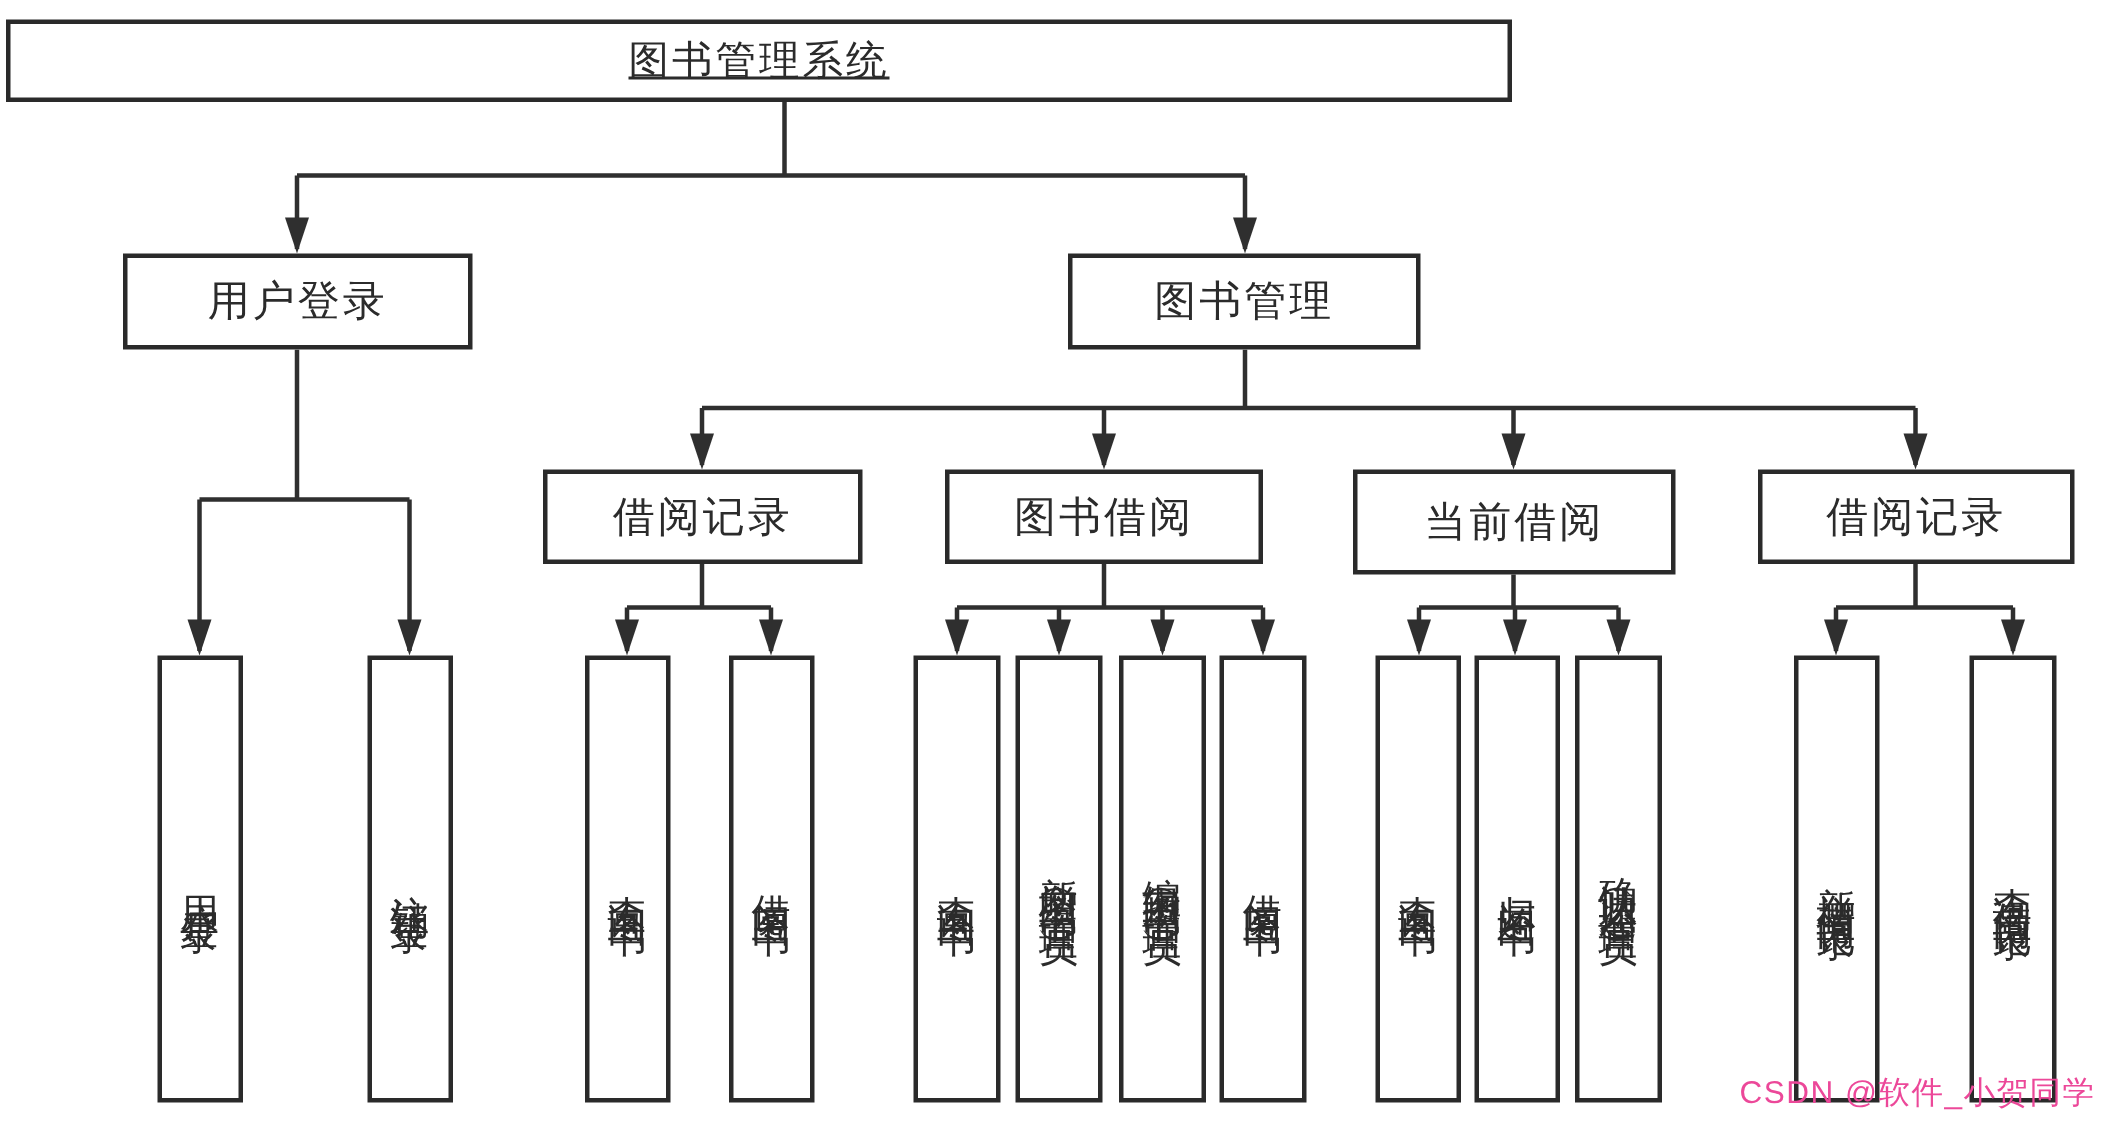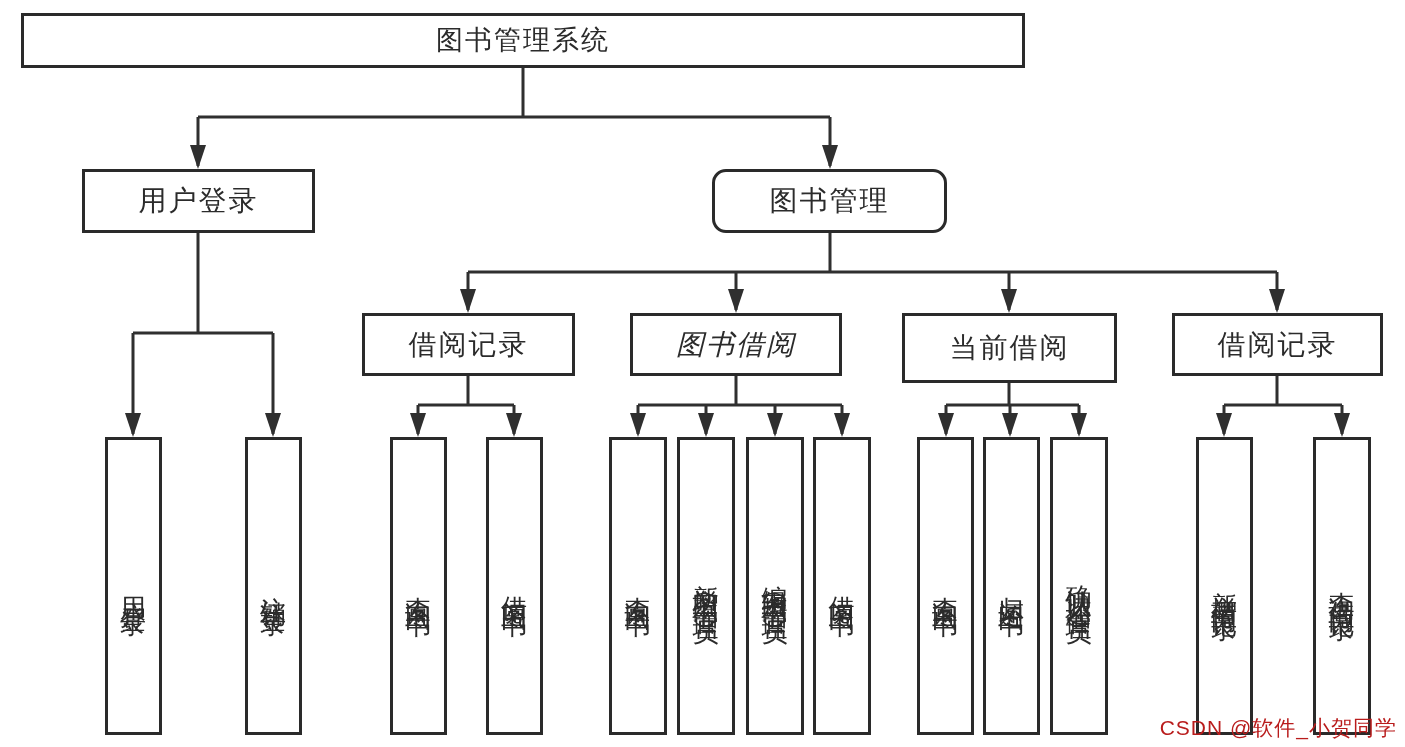--- a/index.html
+++ b/index.html
@@ -35,21 +35,21 @@
     text-orientation: mixed;
     letter-spacing: 5px;
     line-height: 1;
     white-space: nowrap;
   }
   #watermark {
     position: absolute;
     right: 8px;
     bottom: 5px;
     font-size: 21px;
-    color: #b91c1c;
+    color: #ec4899;
     letter-spacing: 1px;
     z-index: 10;
     white-space: nowrap;
   }
 </style>
 </head>
 <body>
 
 <div id="canvas">
 
@@ -79,35 +79,35 @@
       <path d="M767,413 L783,413 L775,437 Z"></path>
       <path d="M834,413 L850,413 L842,437 Z"></path>
       <path d="M938,413 L954,413 L946,437 Z"></path>
       <path d="M1002,413 L1018,413 L1010,437 Z"></path>
       <path d="M1071,413 L1087,413 L1079,437 Z"></path>
       <path d="M1216,413 L1232,413 L1224,437 Z"></path>
       <path d="M1334,413 L1350,413 L1342,437 Z"></path>
     </g>
   </svg>
 
-  <div class="node node-h node-root" style="left:21px; top:13px; width:1004px; height:55px;">
+  <div class="node node-h node-root" style="left:4px; top:13px; width:1004px; height:55px;text-decoration:underline;">
     <span>图书管理系统</span>
   </div>
 
   <div class="node node-h" style="left:82px; top:169px; width:233px; height:64px;">
     <span>用户登录</span>
   </div>
-  <div class="node node-h" style="left:712px; top:169px; width:235px; height:64px;border-radius:14px;">
+  <div class="node node-h" style="left:712px; top:169px; width:235px; height:64px;">
     <span>图书管理</span>
   </div>
 
   <div class="node node-h" style="left:362px; top:313px; width:213px; height:63px;">
     <span>借阅记录</span>
   </div>
-  <div class="node node-h" style="left:630px; top:313px; width:212px; height:63px;font-style:italic;">
+  <div class="node node-h" style="left:630px; top:313px; width:212px; height:63px;">
     <span>图书借阅</span>
   </div>
   <div class="node node-h" style="left:902px; top:313px; width:215px; height:70px;">
     <span>当前借阅</span>
   </div>
   <div class="node node-h" style="left:1172px; top:313px; width:211px; height:63px;">
     <span>借阅记录</span>
   </div>
 
   <div class="node node-v" style="left:105px; top:437px; width:57px; height:298px;">

